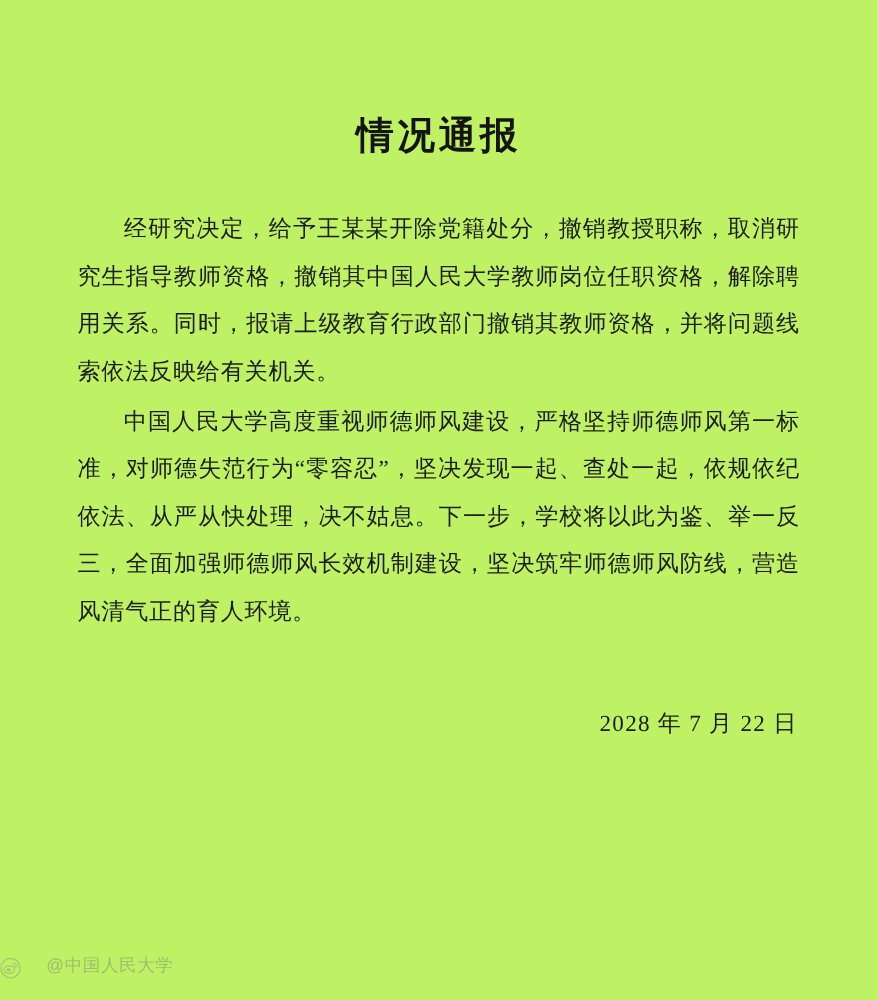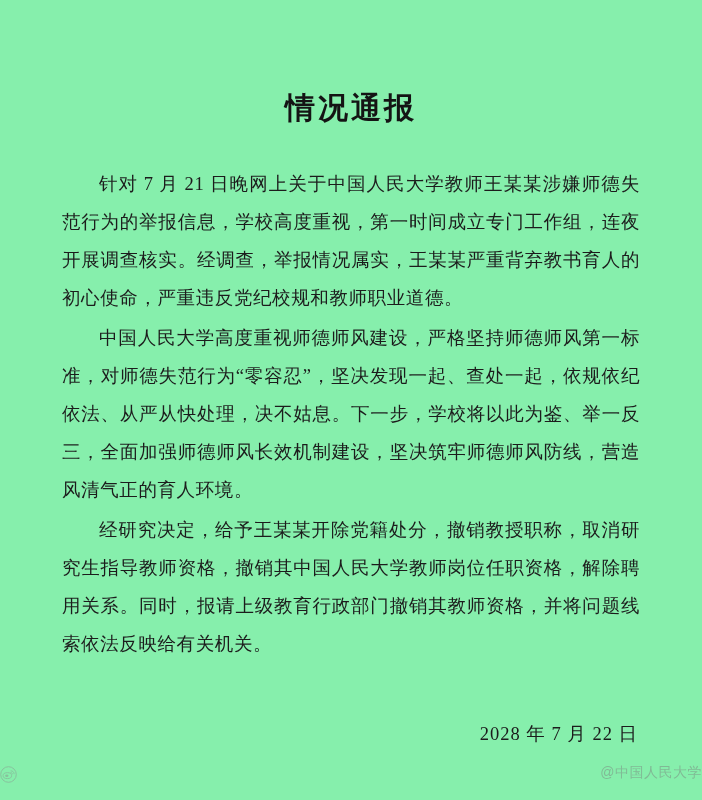--- a/index.html
+++ b/index.html
@@ -14,21 +14,21 @@
     color: #1a1a1a;
     position: relative;
     overflow: hidden;
   }
   .page {
     width: 702px;
     height: 800px;
     box-sizing: border-box;
     padding: 0 62px;
     position: relative;
-    background: #86efac;
+    background: #bef264;
   }
   .doc-title {
     text-align: center;
     font-size: 30px;
     font-weight: bold;
     letter-spacing: 3px;
     padding-top: 88px;
     margin: 0 0 36px 0;
     color: #141414;
     font-family: "Liberation Serif", "DejaVu Serif", serif;
@@ -57,21 +57,21 @@
   .signature div {
     white-space: nowrap;
   }
   .watermark {
     position: absolute;
     left: 0;
     right: 0;
     bottom: 18px;
     display: flex;
     align-items: center;
-    justify-content: space-between;
+    justify-content: flex-start;
     gap: 20px;
     opacity: 0.45;
   }
   .weibo-icon {
     width: 17px;
     height: 17px;
     display: inline-block;
     position: relative;
     top: 1px;
   }
@@ -83,23 +83,22 @@
   }
 </style>
 </head>
 <body>
 
 <div class="page">
 
   <h1 class="doc-title">情况通报</h1>
 
   <div class="body-text">
-    <p>针对 7 月 21 日晚网上关于中国人民大学教师王某某涉嫌师德失范行为的举报信息，学校高度重视，第一时间成立专门工作组，连夜开展调查核实。经调查，举报情况属实，王某某严重背弃教书育人的初心使命，严重违反党纪校规和教师职业道德。</p>
+    <p>经研究决定，给予王某某开除党籍处分，撤销教授职称，取消研究生指导教师资格，撤销其中国人民大学教师岗位任职资格，解除聘用关系。同时，报请上级教育行政部门撤销其教师资格，并将问题线索依法反映给有关机关。</p>
     <p>中国人民大学高度重视师德师风建设，严格坚持师德师风第一标准，对师德失范行为“零容忍”，坚决发现一起、查处一起，依规依纪依法、从严从快处理，决不姑息。下一步，学校将以此为鉴、举一反三，全面加强师德师风长效机制建设，坚决筑牢师德师风防线，营造风清气正的育人环境。</p>
-    <p>经研究决定，给予王某某开除党籍处分，撤销教授职称，取消研究生指导教师资格，撤销其中国人民大学教师岗位任职资格，解除聘用关系。同时，报请上级教育行政部门撤销其教师资格，并将问题线索依法反映给有关机关。</p>
   </div>
 
   <div class="signature">
     <div>2028 年 7 月 22 日</div>
   </div>
 
   <div class="watermark">
     <span class="weibo-icon">
       <svg viewBox="0 0 24 24" width="17" height="17" aria-hidden="true">
         <circle cx="12" cy="12" r="11" fill="none" stroke="#8a8a8a" stroke-width="1.4"></circle>

